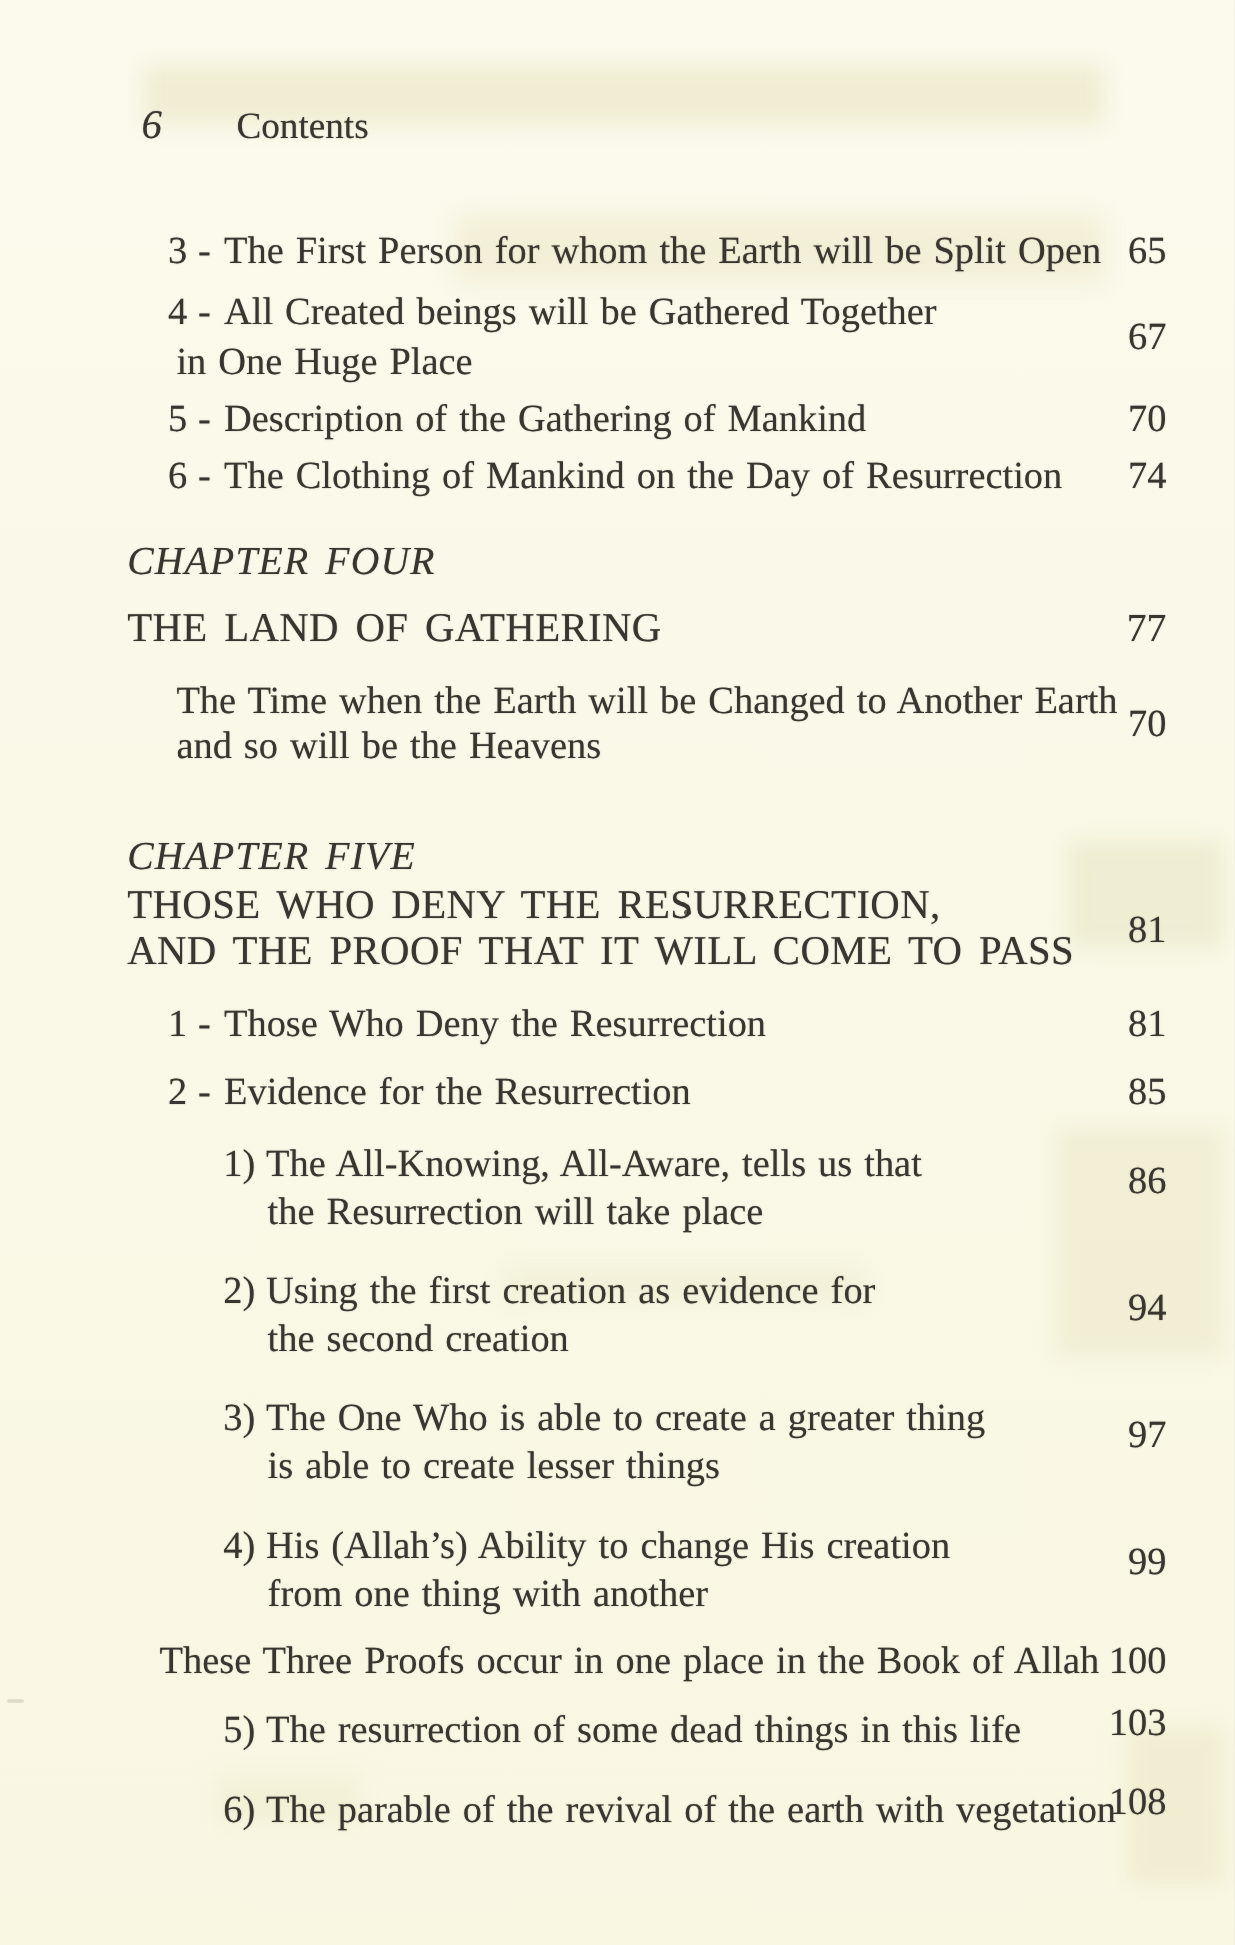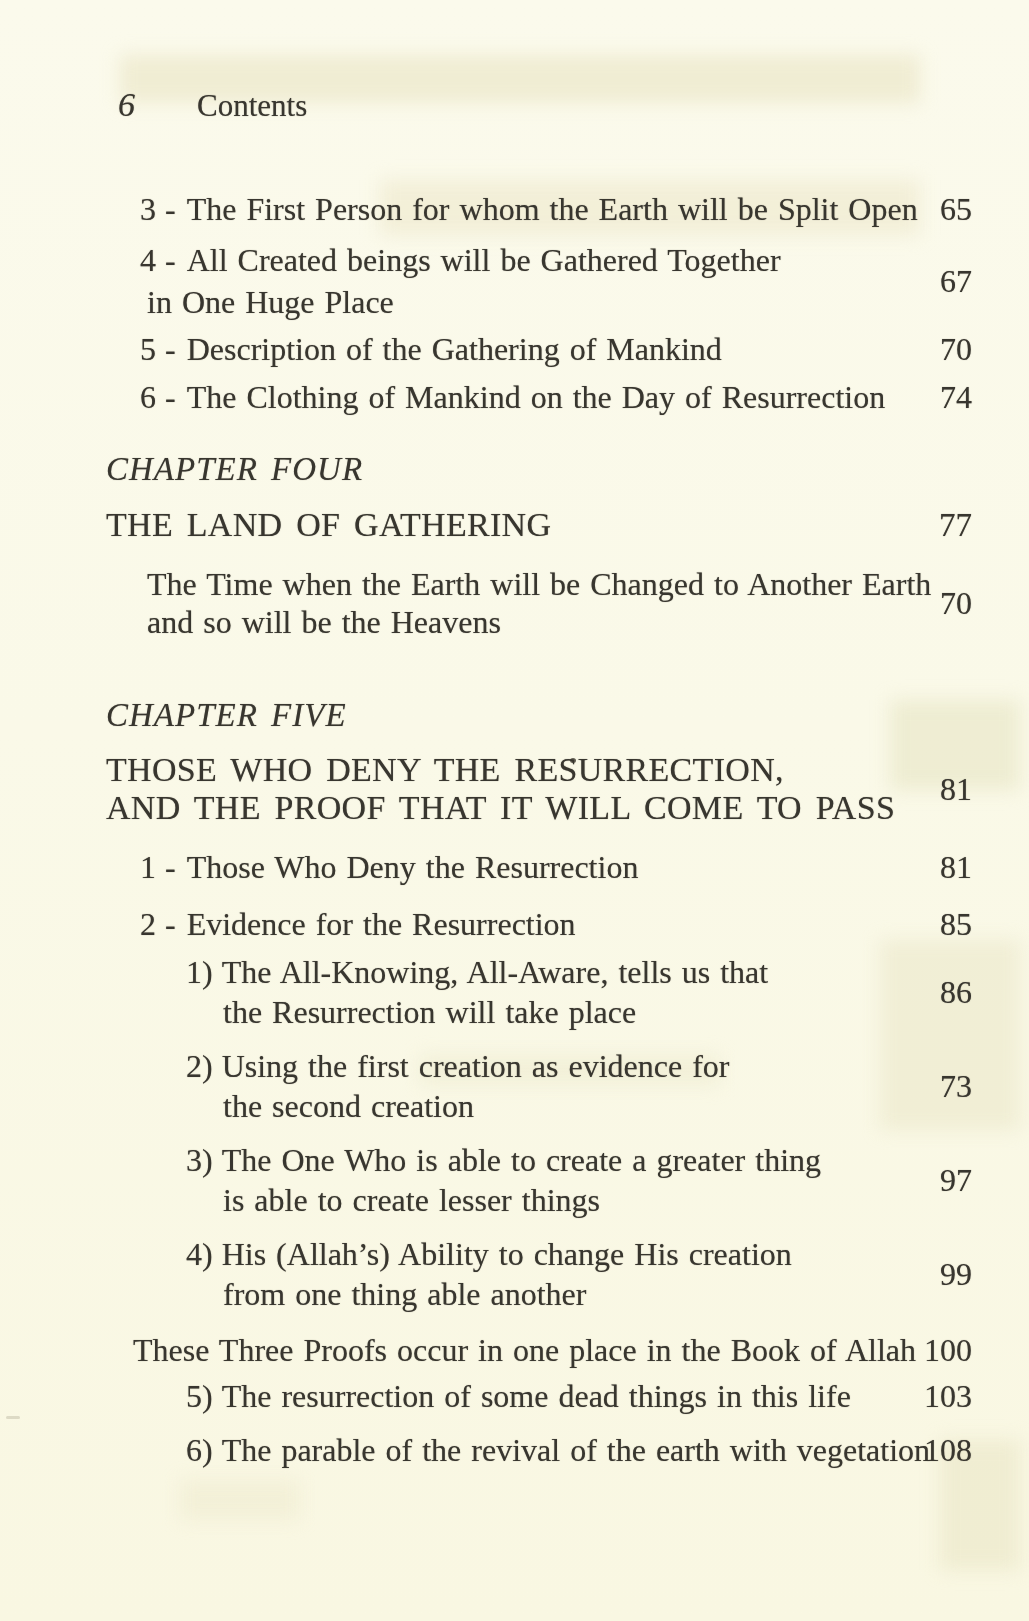--- a/index.html
+++ b/index.html
@@ -20,21 +20,21 @@
   .hdr .rtitle { font-size:31px; line-height:42px; margin-left:62px; }
   
   .row { display:flex; align-items:center; justify-content:space-between; }
   .lines { flex:1 1 auto; min-width:0; }
   .line { font-size:32px; line-height:40px; white-space:nowrap; word-spacing:2px; }
   .pagenum { flex:0 0 auto; font-size:32px; line-height:40px; margin-left:8px; text-align:right; min-width:44px; }
   
   .ind-entry   { padding-left:34px; }
   .ind-entcont { padding-left:41px; line-height:42px; }
   .ind-entry.tall { line-height:42px; }
-  .ind-sub     { padding-left:80px; }
+  .ind-sub     { padding-left:80px;margin-top:12px; }
   .ind-subcont { padding-left:117px; }
   .mk  { margin-right:9px; }
   .dsh { margin-right:11px; }
   
   .cap-italic .line { font-style:italic; font-size:33px; line-height:44px; letter-spacing:1px; word-spacing:4px; }
   .caps { font-size:34px; line-height:44px; letter-spacing:.3px; word-spacing:5px; }
   .caps.tight { line-height:38px; }
   .pn-caps { font-size:33px; line-height:44px; }
   .pn-tight { line-height:38px; }
   .para38 { line-height:38px; }
@@ -116,21 +116,21 @@
       </div>
       <div class="pagenum pn-tight">70</div>
     </div>
 
     <div class="row cap-italic txt" style="margin-top:52px">
       <div class="lines">
           <div class="line">CHAPTER FIVE</div>
         </div>
     </div>
 
-    <div class="row txt" style="margin-top:14px">
+    <div class="row txt" style="">
       <div class="lines">
         <div class="line caps tight">THOSE WHO DENY THE RESURRECTION,</div>
         <div class="line caps tight">AND THE PROOF THAT IT WILL COME TO PASS</div>
       </div>
       <div class="pagenum pn-tight">81</div>
     </div>
 
     <div class="row txt" style="margin-top:20px">
       <div class="lines">
         <div class="line ind-entry"><span class="mk">1</span><span class="dsh">-</span><span>Those Who Deny the Resurrection</span></div>
@@ -151,35 +151,35 @@
         <div class="line ind-subcont">the Resurrection will take place</div>
       </div>
       <div class="pagenum">86</div>
     </div>
 
     <div class="row txt" style="margin-top:14px">
       <div class="lines">
         <div class="line ind-sub"><span class="mk">2)</span><span>Using the first creation as evidence for</span></div>
         <div class="line ind-subcont">the second creation</div>
       </div>
-      <div class="pagenum">73</div>
+      <div class="pagenum">94</div>
     </div>
 
     <div class="row txt" style="margin-top:14px">
       <div class="lines">
         <div class="line ind-sub"><span class="mk">3)</span><span>The One Who is able to create a greater thing</span></div>
         <div class="line ind-subcont">is able to create lesser things</div>
       </div>
       <div class="pagenum">97</div>
     </div>
 
     <div class="row txt" style="margin-top:14px">
       <div class="lines">
         <div class="line ind-sub"><span class="mk">4)</span><span>His (Allah’s) Ability to change His creation</span></div>
-        <div class="line ind-subcont">from one thing able another</div>
+        <div class="line ind-subcont">from one thing with another</div>
       </div>
       <div class="pagenum">99</div>
     </div>
 
     <div class="row txt" style="margin-top:16px">
       <div class="lines" style="padding-left:27px">
         <div class="line">These Three Proofs occur in one place in the Book of Allah</div>
       </div>
       <div class="pagenum">100</div>
     </div>

